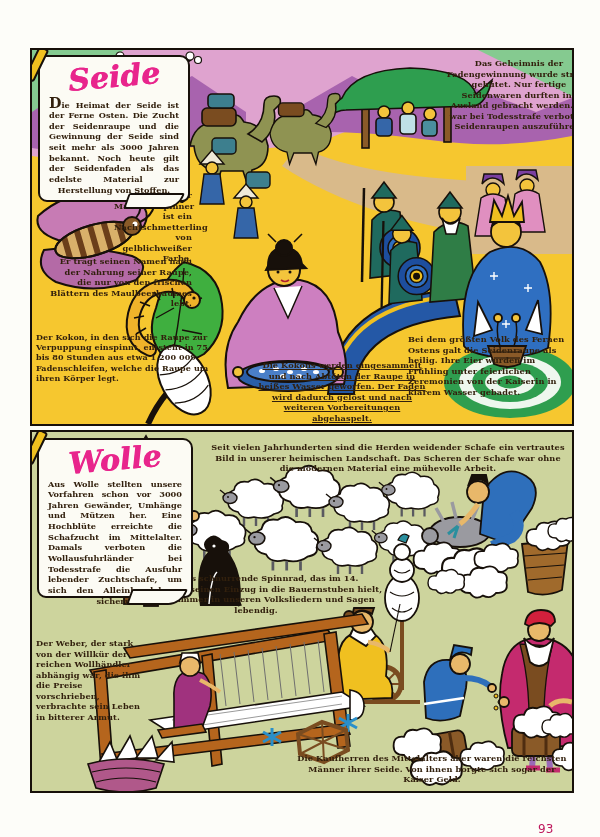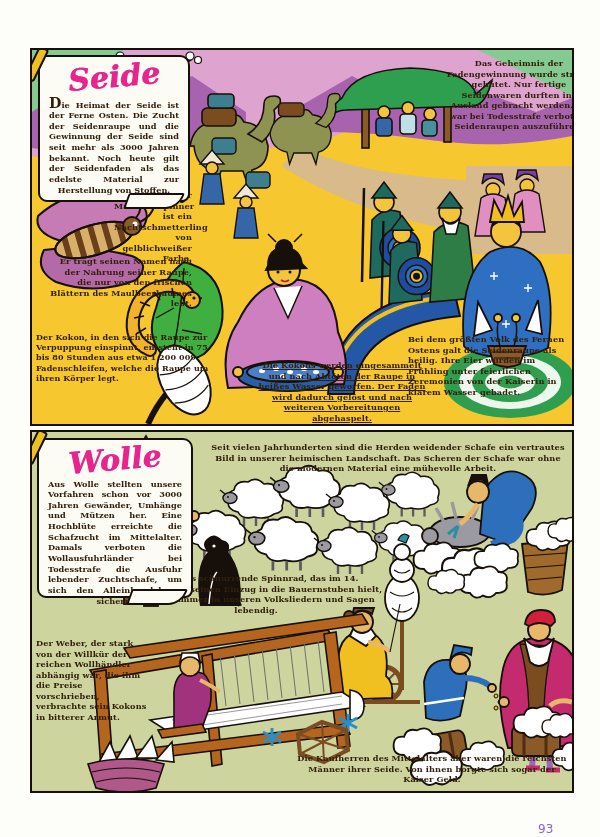--- a/index.html
+++ b/index.html
@@ -24,21 +24,21 @@
   .scroll::after{content:"";position:absolute;right:6px;bottom:-9px;width:52px;height:12px;
           background:#fcfbf4;border:2px solid #17100a;border-radius:2px 2px 14px 3px;transform:skewX(-20deg);}
   .script-title{font-style:italic;font-weight:700;font-size:30px;line-height:1.05;
           color:#e8258c;text-align:center;transform:rotate(-5deg);
           text-shadow:.6px 0 0 #e8258c;margin:2px 0 3px 0;}
   .scroll .txt-in{font-weight:700;font-size:8.2px;line-height:1.3;color:#32200d;
           text-align:justify;text-align-last:center;}
   .dropcap::first-letter{font-size:175%;line-height:1;}
 
   #page-number{position:absolute;left:538px;top:822px;z-index:5;
-          font-family:"DejaVu Sans", sans-serif;font-size:12px;color:#8b5cf6;}
+          font-family:"DejaVu Sans", sans-serif;font-size:12px;color:#be185d;}
 </style>
 </head>
 <body>
 
 <div class="page">
 
   <div class="panel" id="silk-panel">
     <svg viewBox="0 0 540 374" preserveAspectRatio="none">
 
       <path d="M0 0h540v62q-60 20-122 10t-120 16q-70 18-140 6T42 112L0 106z" fill="#dfa3cf"></path>
@@ -437,18 +437,18 @@
       </g>
     </svg>
 
     <div class="scroll" style="left:5px;top:6px;width:156px;height:160px;">
       <div class="script-title">Wolle</div>
       <div class="txt-in">Aus Wolle stellten unsere Vorfahren schon vor 3000 Jahren Gewänder, Umhänge und Mützen her. Eine Hochblüte erreichte die Schafzucht im Mittelalter. Damals verboten die Wollausfuhrländer bei Todesstrafe die Ausfuhr lebender Zuchtschafe, um sich den Alleinhandel zu sichern.</div>
     </div>
 
     <div class="txt center" style="left:178px;top:10px;width:356px;">Seit vielen Jahrhunderten sind die Herden weidender Schafe ein vertrautes Bild in unserer heimischen Landschaft. Das Scheren der Schafe war ohne die modernen Material eine mühevolle Arbeit.</div>
     <div class="txt center" style="left:92px;top:141px;width:264px;">Auch das schnurrende Spinnrad, das im 14. Jahrhundert seinen Einzug in die Bauernstuben hielt, ist noch immer in unseren Volksliedern und Sagen lebendig.</div>
-    <div class="txt" style="left:4px;top:206px;width:112px;">Der Weber, der stark von der Willkür der reichen Wollhändler abhängig war, die ihm die Preise vorschrieben, verbrachte sein Kokons in bitterer Armut.</div>
+    <div class="txt" style="left:4px;top:206px;width:112px;">Der Weber, der stark von der Willkür der reichen Wollhändler abhängig war, die ihm die Preise vorschrieben, verbrachte sein Leben in bitterer Armut.</div>
     <div class="txt center" style="left:264px;top:321px;width:272px;">Die Kaufherren des Mittelalters aber waren die reichsten Männer ihrer Seide. Von ihnen borgte sich sogar der Kaiser Geld.</div>
   </div>
 
   <div id="page-number">93</div>
 </div>
 
 </body></html>

